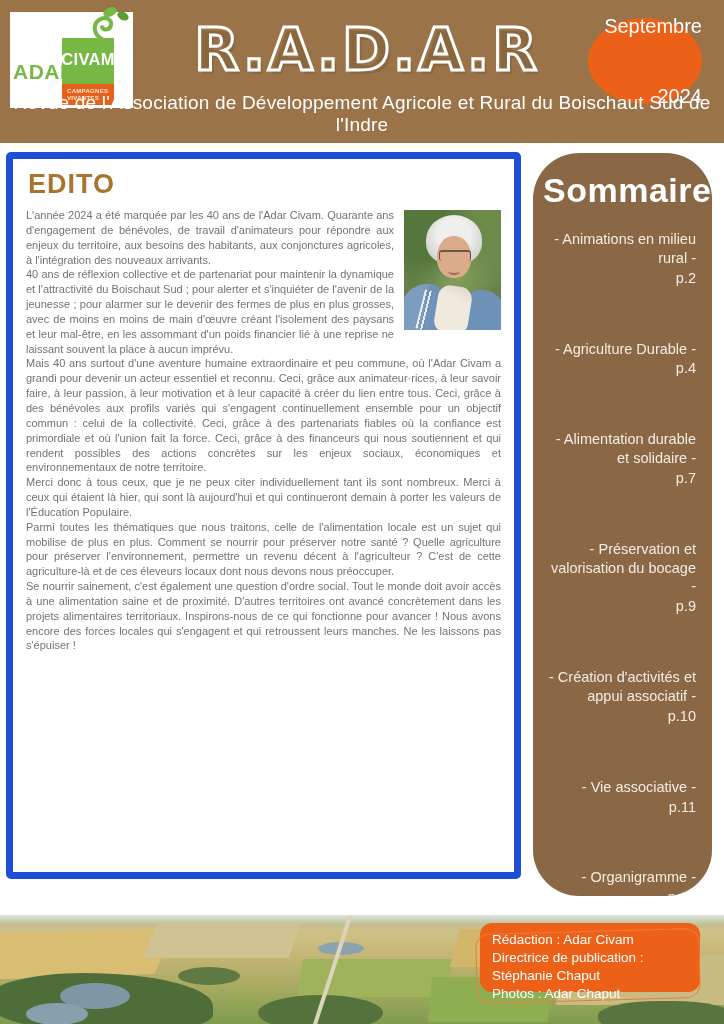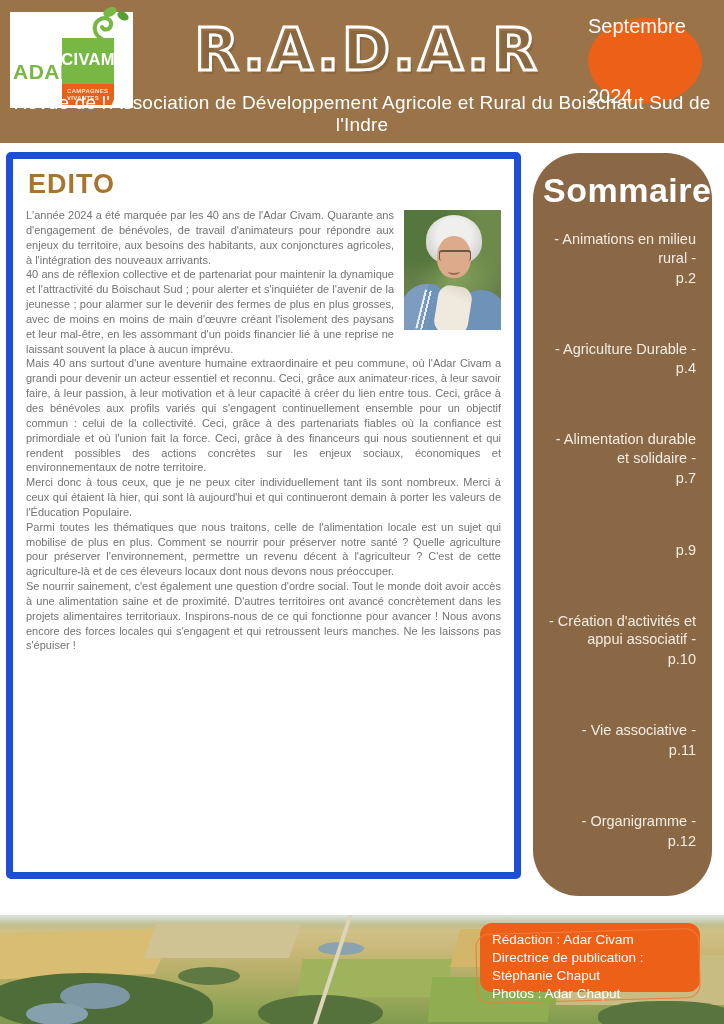--- a/index.html
+++ b/index.html
@@ -18,21 +18,21 @@
   .logo-strip span{color:#ffe9d6;font-size:6px;font-weight:bold;line-height:7px;letter-spacing:0.3px;}
   .sprout{position:absolute;left:62px;top:-7px;width:58px;height:38px;}
   .masthead{
     position:absolute;left:160px;right:150px;top:16px;text-align:center;
     font-family:"DejaVu Sans", sans-serif;font-weight:bold;font-size:58px;letter-spacing:3px;
     color:transparent;-webkit-text-stroke:3px #ffffff;
     text-shadow:3px 4px 0 rgba(125,92,56,0.55);
   }
   .issue-ellipse{
     position:absolute;left:588px;top:18px;width:114px;height:86px;border-radius:50%;
-    background:#ed6018;display:flex;flex-direction:column;align-items:flex-start;justify-content:center;gap:43px;
+    background:#ed6018;display:flex;flex-direction:column;align-items:flex-end;justify-content:center;gap:43px;
   }
   .issue-ellipse div{color:#ffffff;font-size:20px;line-height:27px;}
   .header-subtitle{
     position:absolute;left:0;right:0;bottom:7px;text-align:center;
     color:#ffffff;font-size:19px;letter-spacing:0.2px;
   }
   
   .edito-panel{
     position:absolute;left:6px;top:152px;width:515px;height:727px;box-sizing:border-box;
     background:#ffffff;border:7px solid #1d4ed8;border-radius:5px;
@@ -166,20 +166,21 @@
           <div>- Agriculture Durable -</div>
           <div class="pg">p.4</div>
         </div>
 
         <div class="sommaire-item">
           <div>- Alimentation durable et solidaire -</div>
           <div class="pg">p.7</div>
         </div>
 
         <div class="sommaire-item">
+          <div>- Préservation et valorisation du bocage -</div>
           <div class="pg">p.9</div>
         </div>
 
         <div class="sommaire-item">
           <div>- Création d'activités et appui associatif -</div>
           <div class="pg">p.10</div>
         </div>
 
         <div class="sommaire-item">
           <div>- Vie associative -</div>

